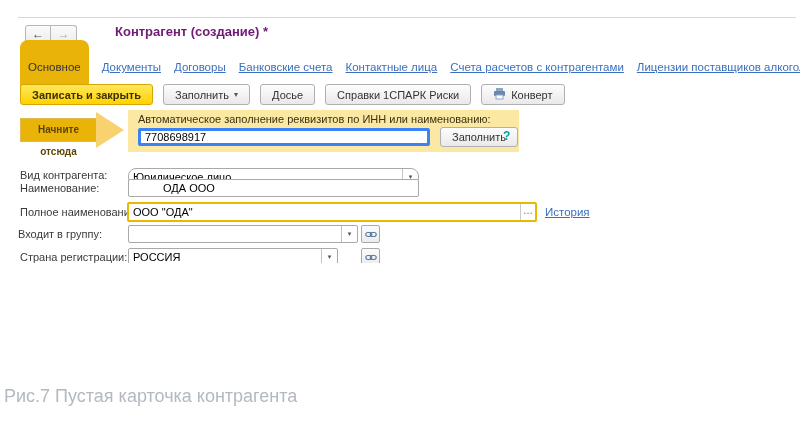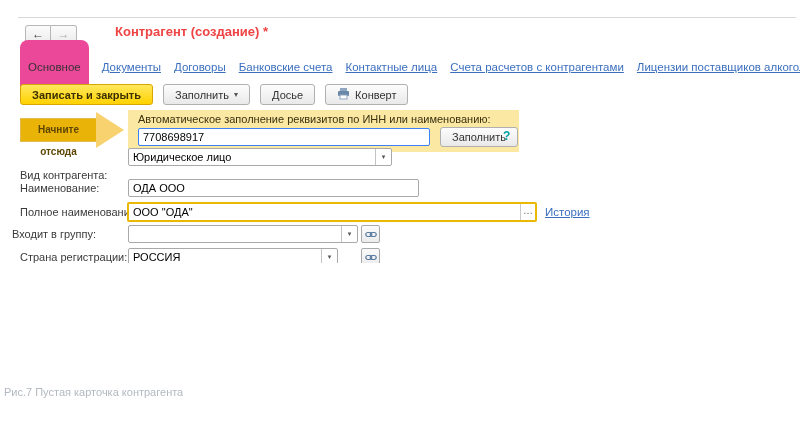--- a/index.html
+++ b/index.html
@@ -7,38 +7,38 @@
   .stage { position:relative; width:800px; height:429px; background:#fff; overflow:hidden; }
   .win { position:absolute; left:0; top:0; width:800px; height:263px; background:#fff; overflow:hidden; }
   .topline { position:absolute; left:18px; top:17px; width:778px; height:1px; background:#d8d8d8; }
 
   
   .navgroup { position:absolute; left:25px; top:25px; display:flex; }
   .navbtn { width:26px; height:19px; border:1px solid #b6b6b6; background:linear-gradient(#fbfbfb,#ececec);
             font-size:12px; line-height:17px; text-align:center; cursor:default; }
   .navbtn.back { border-radius:3px 0 0 3px; color:#444; }
   .navbtn.fwd  { border-radius:0 3px 3px 0; color:#aaa; border-left:none; }
-  .title { position:absolute; left:115px; top:24px; font-size:13px; font-weight:bold; color:#ef4444; }
+  .title { position:absolute; left:115px; top:24px; font-size:13px; font-weight:bold; color:#701a75; }
 
   
   .tabs { position:absolute; left:20px; top:57px; display:flex; align-items:center; gap:13px; height:20px; }
   .tab { font-size:11.5px; color:#3b6fbe; text-decoration:underline; white-space:nowrap; }
-  .tab.active { color:#333; text-decoration:none; background:#ec4899; padding:21px 8px; border-radius:8px; }
+  .tab.active { color:#333; text-decoration:none; background:#eab308; padding:21px 8px; border-radius:8px; }
 
   
   .toolbar { position:absolute; left:20px; top:84px; display:flex; gap:10px; height:21px;border-radius:6px; }
   .btn { display:inline-flex; align-items:center; gap:5px; border:1px solid #b0b0b0; border-radius:3px;
          background:linear-gradient(#fdfdfd,#e9e9e9); font-size:11px; color:#333; padding:0 11px; height:21px; white-space:nowrap; }
   .btn.yellow { background:linear-gradient(#ffe75e,#ffd200); border-color:#d8a600; font-weight:bold; color:#3a2f00; }
   .caret { font-size:8px; color:#555; }
 
   
   .panel { position:absolute; left:128px; top:110px; width:391px; height:42px; background:#fae8a3; }
   .panel-label { position:absolute; left:10px; top:3px; font-size:11px; color:#3c3110; white-space:nowrap; }
-  .inn-input { position:absolute; left:10px; top:18px; width:292px; height:18px; border:1px solid #3b82f6; border-radius:2px;
+  .inn-input { position:absolute; left:10px; top:18px; width:292px; height:18px; border:3px solid #3b82f6; border-radius:2px;
                font-family:"Liberation Sans",sans-serif; font-size:11px; padding:0 4px; color:#000; background:#fff; }
   .fill-btn { position:absolute; left:312px; top:17px; height:20px; }
   .help-q { position:absolute; left:375px; top:19px; font-size:12px; font-weight:bold; color:#00a1a1; }
 
   
   .callout { position:absolute; left:20px; top:112px; width:104px; height:36px; }
   .callout-body { position:absolute; left:0; top:6px; width:76px; height:24px; background:#eab308; border:1px solid #e3ba51;
                   border-right:none; font-size:10px; font-weight:bold; color:#5d4603; text-align:center; line-height:22px; }
   .callout-head { position:absolute; left:76px; top:0; width:0; height:0;
                   border-top:18px solid transparent; border-bottom:18px solid transparent; border-left:28px solid #f8d26e; }
@@ -48,21 +48,21 @@
   .fbox { position:absolute; display:flex; align-items:stretch; height:18px; border:1px solid #a9a9a9; border-radius:2px; background:#fff; }
   .fbox .val { flex:1; font-size:11px; line-height:16px; padding:0 4px; color:#000; white-space:nowrap; overflow:hidden; }
   .fbox .dd { width:16px; border-left:1px solid #c3c3c3; font-size:7px; color:#555; text-align:center; line-height:16px; }
   .fbox.hl { border:2px solid #e9b800; height:20px; }
   .fbox .more { width:15px; border-left:1px solid #c9c9c9; font-size:10px; color:#666; text-align:center; line-height:14px; }
   .sidebtn { position:absolute; width:19px; height:18px; border:1px solid #a9a9a9; border-radius:2px;
              background:linear-gradient(#fbfbfb,#ececec); display:flex; align-items:center; justify-content:center; }
   .link { font-size:11.5px; color:#3b6fbe; text-decoration:underline; white-space:nowrap; }
   .hist { position:absolute; left:545px; top:206px; }
 
-  .caption { position:absolute; left:4px; top:386px; font-size:11px; color:#b3b9c1; }
+  .caption { position:absolute; left:4px; top:386px; font-size:18px; color:#b3b9c1; }
 </style>
 </head>
 <body>
 
 <div class="stage">
   <div class="win">
     <div class="topline"></div>
 
     <div class="navgroup">
       <div class="navbtn back"><span>←</span></div>
@@ -80,20 +80,21 @@
       <span class="tab">Лицензии поставщиков алкогольной продукции</span>
     </div>
 
     <div class="toolbar">
       <button class="btn yellow">Записать и закрыть</button>
       <button class="btn">
         <span>Заполнить</span>
         <span class="caret">▾</span>
       </button>
       <button class="btn">Досье</button>
+      <button class="btn">Справки 1СПАРК Риски</button>
       <button class="btn">
         <span>
           <svg width="13" height="12" viewBox="0 0 13 12">
               <rect x="3" y="0" width="7" height="3" fill="#8ea6c0"></rect>
               <rect x="1" y="3" width="11" height="5" rx="1" fill="#6b87a8"></rect>
               <rect x="3" y="7" width="7" height="4" fill="#fff" stroke="#8ea6c0"></rect>
             </svg>
         </span>
         <span>Конверт</span>
       </button>
@@ -105,38 +106,38 @@
       <button class="btn fill-btn">Заполнить</button>
       <span class="help-q">?</span>
     </div>
 
     <div class="callout">
       <div class="callout-body">Начните отсюда</div>
       <div class="callout-head"></div>
     </div>
 
     <div class="flabel" style="left:20px; top:169px;">Вид контрагента:</div>
-    <div class="fbox" style="left:128px; top:148px; width:264px;">
+    <div class="fbox" style="left:128px; top:168px; width:291px;border-radius:8px;">
       <span class="val">Юридическое лицо</span>
       <span class="dd">▾</span>
     </div>
 
     <div class="flabel" style="left:20px; top:182px;">Наименование:</div>
-    <div class="fbox" style="left:128px; top:179px; width:291px;">
+    <div class="fbox" style="left:128px; top:179px; width:291px;padding-left:30px;">
       <span class="val">ОДА ООО</span>
     </div>
 
     <div class="flabel" style="left:20px; top:206px;">Полное наименование:</div>
     <div class="fbox hl" style="left:127px; top:202px; width:410px;">
       <span class="val">ООО "ОДА"</span>
       <span class="more">…</span>
     </div>
     <span class="link hist">История</span>
 
-    <div class="flabel" style="left:12px; top:228px;">Входит в группу:</div>
+    <div class="flabel" style="left:18px; top:228px;">Входит в группу:</div>
     <div class="fbox" style="left:128px; top:225px; width:230px;">
       <span class="val"></span>
       <span class="dd">▾</span>
     </div>
     <div class="sidebtn" style="left:361px; top:225px;">
       <span>
         <svg width="12" height="9" viewBox="0 0 12 9">
             <rect x="0.8" y="2.5" width="6" height="4" rx="2" fill="none" stroke="#5a7aa0" stroke-width="1.2"></rect>
             <rect x="5.2" y="2.5" width="6" height="4" rx="2" fill="none" stroke="#5a7aa0" stroke-width="1.2"></rect>
           </svg>

